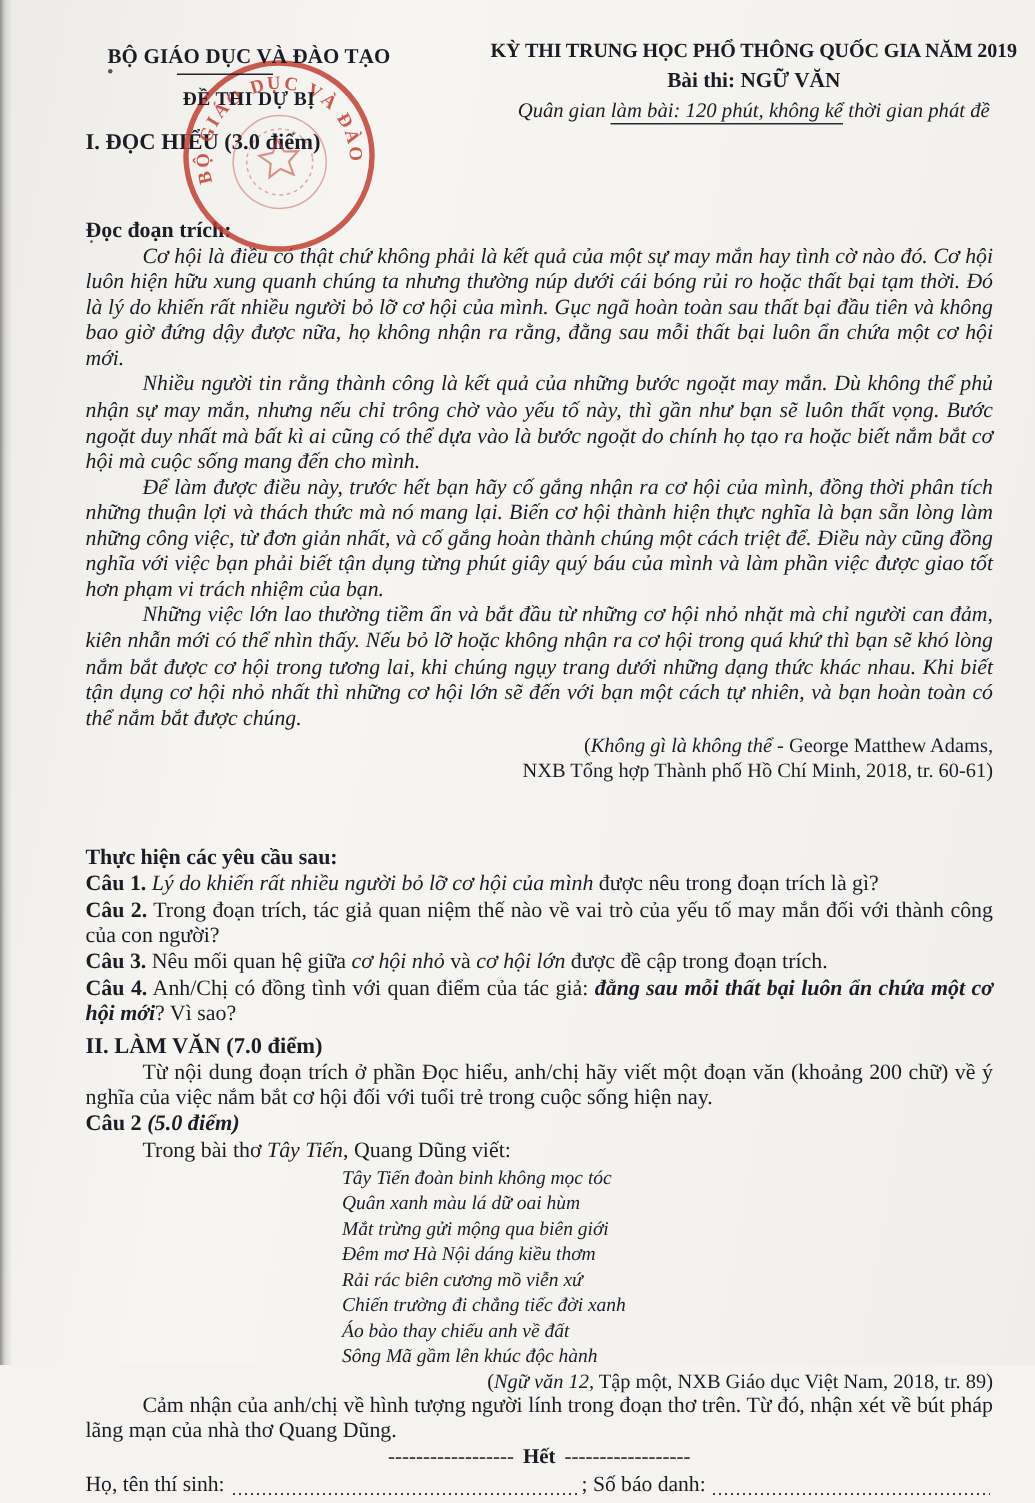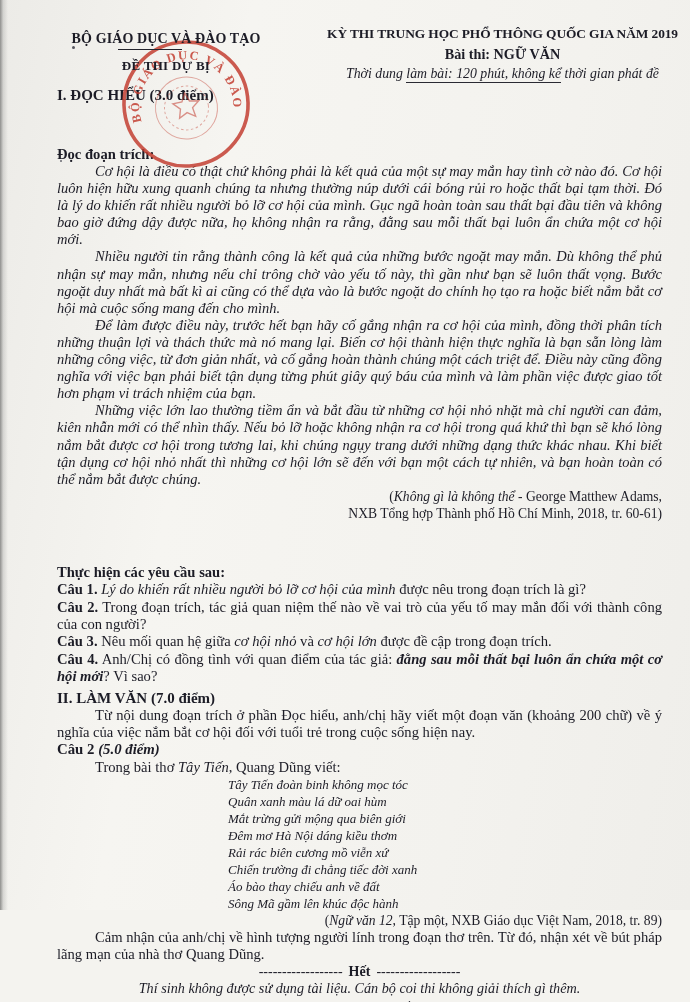--- a/index.html
+++ b/index.html
@@ -92,21 +92,21 @@
 
   <header class="header">
     <div class="header-left">
       <div class="ministry">BỘ GIÁO DỤC VÀ ĐÀO TẠO</div>
       <div class="ministry-underline"></div>
       <div class="exam-type">ĐỀ THI DỰ BỊ</div>
     </div>
     <div class="header-right">
       <div class="exam-name">KỲ THI TRUNG HỌC PHỔ THÔNG QUỐC GIA NĂM 2019</div>
       <div class="exam-subject">Bài thi: NGỮ VĂN</div>
-      <div class="exam-duration"><span>Thời dung </span><span class="u">làm bài: 120 phút, không kể</span><span> thời gian phát đề</span></div>
+      <div class="exam-duration"><span>Quân gian </span><span class="u">làm bài: 120 phút, không kể</span><span> thời gian phát đề</span></div>
     </div>
 
     <svg class="stamp" viewBox="0 0 134 134" xmlns="http://www.w3.org/2000/svg">
       <circle cx="67" cy="67" r="62" fill="none" stroke="#c2392c" stroke-width="3.6"></circle>
       <circle cx="67" cy="71" r="31" fill="none" stroke="#c2392c" stroke-width="1" opacity=".5"></circle>
       <circle cx="67" cy="71" r="22" fill="none" stroke="#c2392c" stroke-width="1" stroke-dasharray="2.5,2.5" opacity=".5"></circle>
       <polygon points="67,56 70.8,64.4 80,65.3 73.1,71.4 75.1,80.4 67,75.7 58.9,80.4 60.9,71.4 54,65.3 63.2,64.4" fill="none" stroke="#c2392c" stroke-width="1.4" opacity=".65"></polygon>
       <defs>
         <path id="stampArc" d="M 21,79 A 47,47 0 1 1 113,79" fill="none"></path>
       </defs>
@@ -162,21 +162,20 @@
         <div>Sông Mã gầm lên khúc độc hành</div>
       </div>
 
       <div class="cite"><span>(</span><span class="it">Ngữ văn 12</span><span>, Tập một, NXB Giáo dục Việt Nam, 2018, tr. 89)</span></div>
 
       <p class="w-body">Cảm nhận của anh/chị về hình tượng người lính trong đoạn thơ trên. Từ đó, nhận xét về bút pháp lãng mạn của nhà thơ Quang Dũng.</p>
     </section>
 
     <footer>
       <div class="het-row"><span>------------------</span><span class="het-word">Hết</span><span>------------------</span></div>
-      <div class="note">Thí sinh không được sử dụng tài liệu. Cán bộ coi thi không giải thích gì thêm.</div>
 
       <div class="field-row">
         <span class="lbl">Họ, tên thí sinh:</span>
         <span class="dots g1"></span>
         <span class="lbl">; Số báo danh:</span>
         <span class="dots g2"></span>
       </div>
       <div class="field-row">
         <span class="lbl">Chữ ký của cán bộ coi thi 1:</span>
         <span class="dots g3"></span>

